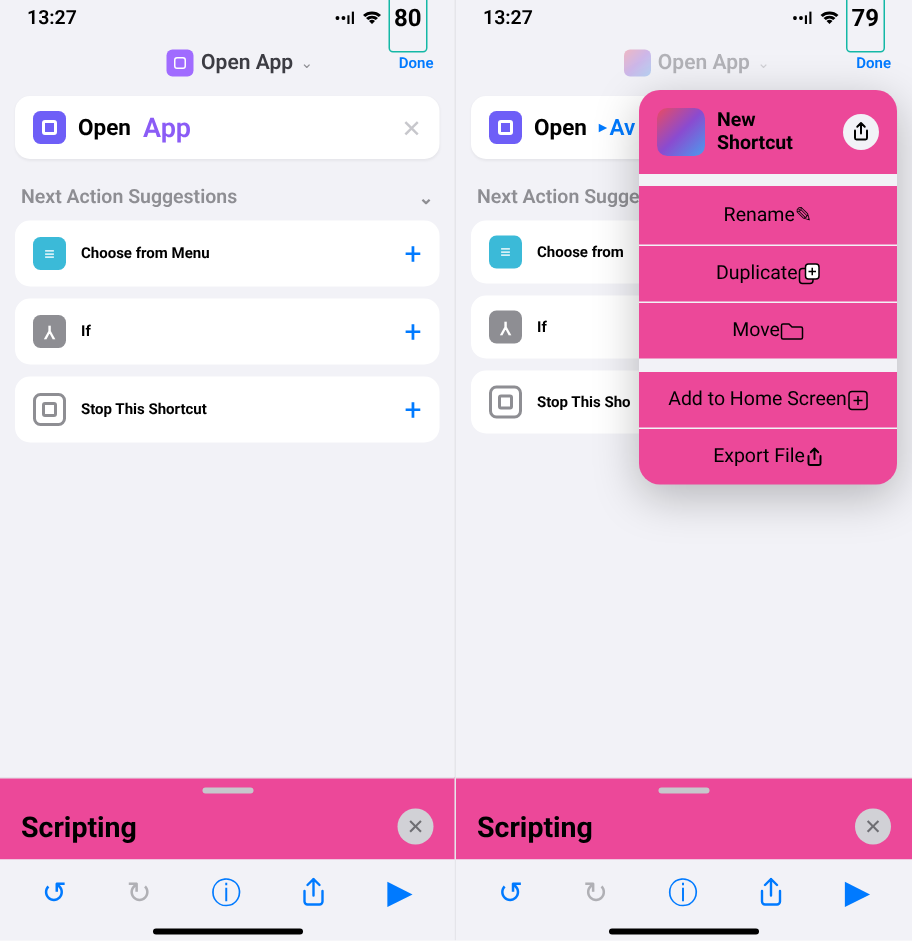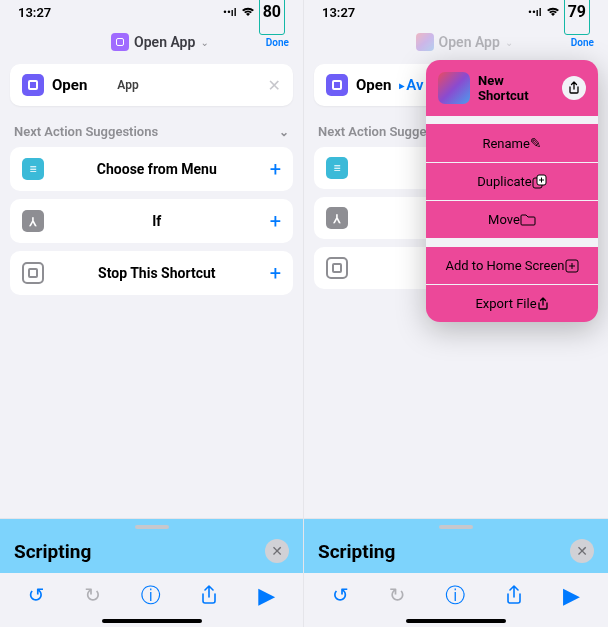--- a/index.html
+++ b/index.html
@@ -22,39 +22,39 @@
   .chevron-down { font-size: 10px; color: #8e8e93; }
   .done-btn { color: #007aff; font-size: 10px; font-weight: 600; }
   .nav-spacer { width: 40px; }
 
   
   .content { flex: 1; padding: 4px 10px 0 10px; overflow: hidden; }
   .action-card { background: #fff; border-radius: 10px; padding: 10px 12px; display: flex; align-items: center; gap: 8px; box-shadow: 0 1px 2px rgba(0,0,0,0.05); }
   .open-icon { width: 22px; height: 22px; border-radius: 5px; background: #6e5ef7; display: flex; align-items: center; justify-content: center; }
   .open-icon-inner { width: 10px; height: 10px; border: 2px solid #fff; border-radius: 2px; }
   .open-label { font-size: 15px; font-weight: 700; color: #000; }
-  .open-placeholder { font-size: 12px; font-weight: 600; color: #404040; margin-left: 22px; }
+  .open-placeholder { font-size: 18px; font-weight: 600; color: #8b5cf6; }
   .open-field { font-size: 15px; font-weight: 600; color: #007aff; display: flex; align-items: center; gap: 2px; }
   .open-field .tri { font-size: 10px; color: #007aff; }
   .clear-icon { margin-left: auto; color: #c7c7cc; font-size: 16px; }
 
   .section-hdr { display: flex; justify-content: space-between; align-items: center; padding: 18px 4px 8px 4px; color: #8e8e93; font-size: 13px; font-weight: 600; }
   .section-hdr .chev { font-size: 12px; }
 
   .suggestion-row { background: #fff; border-radius: 10px; padding: 10px 12px; display: flex; align-items: center; gap: 10px; margin-bottom: 8px; }
   .sug-icon { width: 22px; height: 22px; border-radius: 5px; display: flex; align-items: center; justify-content: center; font-weight: 700; font-size: 12px; color: #fff; }
   .sug-icon.teal { background: #3bbad8; }
   .sug-icon.gray { background: #8e8e93; }
   .sug-icon.border { background: #fff; border: 2px solid #8e8e93; }
   .sug-icon.border .sq { width: 10px; height: 10px; border: 2px solid #8e8e93; border-radius: 2px; }
-  .sug-label { font-size: 14px; font-weight: 700; color: #000; flex: 1; white-space: nowrap; overflow: hidden; text-overflow: ellipsis; text-align: center; }
+  .sug-label { font-size: 10px; font-weight: 700; color: #000; flex: 1; white-space: nowrap; overflow: hidden; text-overflow: ellipsis; }
   .plus { color: #007aff; font-size: 20px; font-weight: 400; }
 
   
-  .sheet { position: absolute; bottom: 54px; left: 0; right: 0; background: #7dd3fc; border-top: 1px solid #e5e5ea; }
+  .sheet { position: absolute; bottom: 54px; left: 0; right: 0; background: #ec4899; border-top: 1px solid #e5e5ea; }
   .sheet-grab { width: 34px; height: 4px; background: #c7c7cc; border-radius: 2px; margin: 6px auto; }
   .sheet-hdr { display: flex; align-items: center; justify-content: space-between; padding: 4px 14px 10px 14px; }
   .sheet-title { font-size: 19px; font-weight: 700; }
   .sheet-close { width: 24px; height: 24px; border-radius: 12px; background: #d1d1d6; color: #6e6e73; display: flex; align-items: center; justify-content: center; font-size: 14px; }
 
   
   .toolbar { position: absolute; bottom: 0; left: 0; right: 0; height: 54px; background: #f2f2f7; display: flex; justify-content: space-around; align-items: center; padding: 0 8px 10px 8px; }
   .tool-btn { color: #007aff; font-size: 20px; }
   .tool-btn.dim { color: #b0b0b5; }
   .tool-btn.play { color: #007aff; font-size: 22px; }

